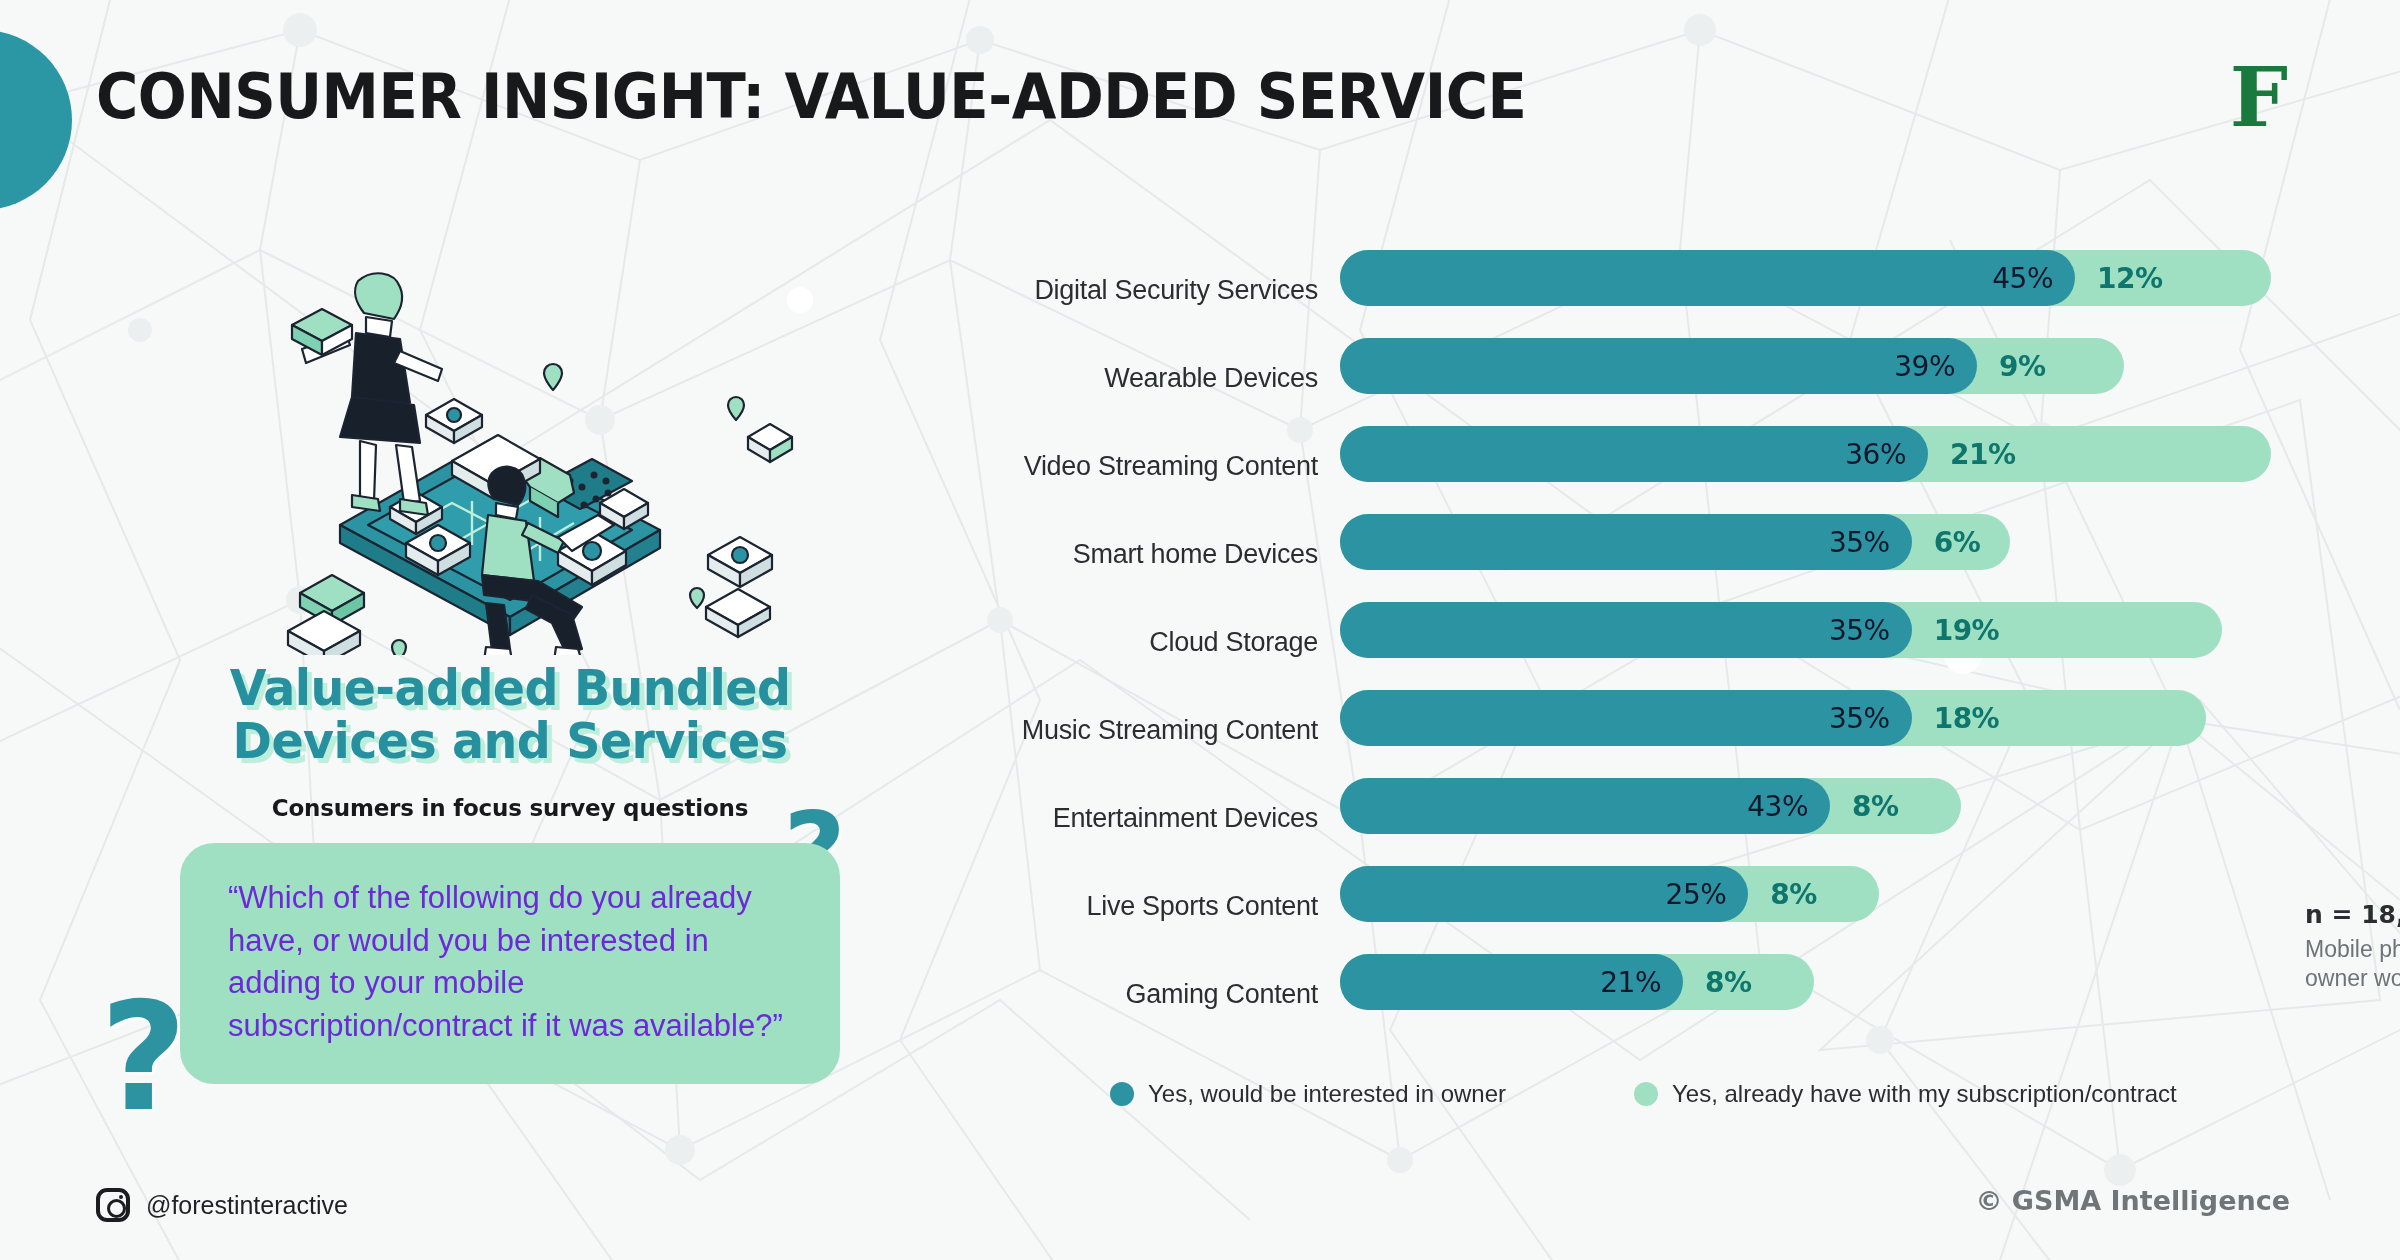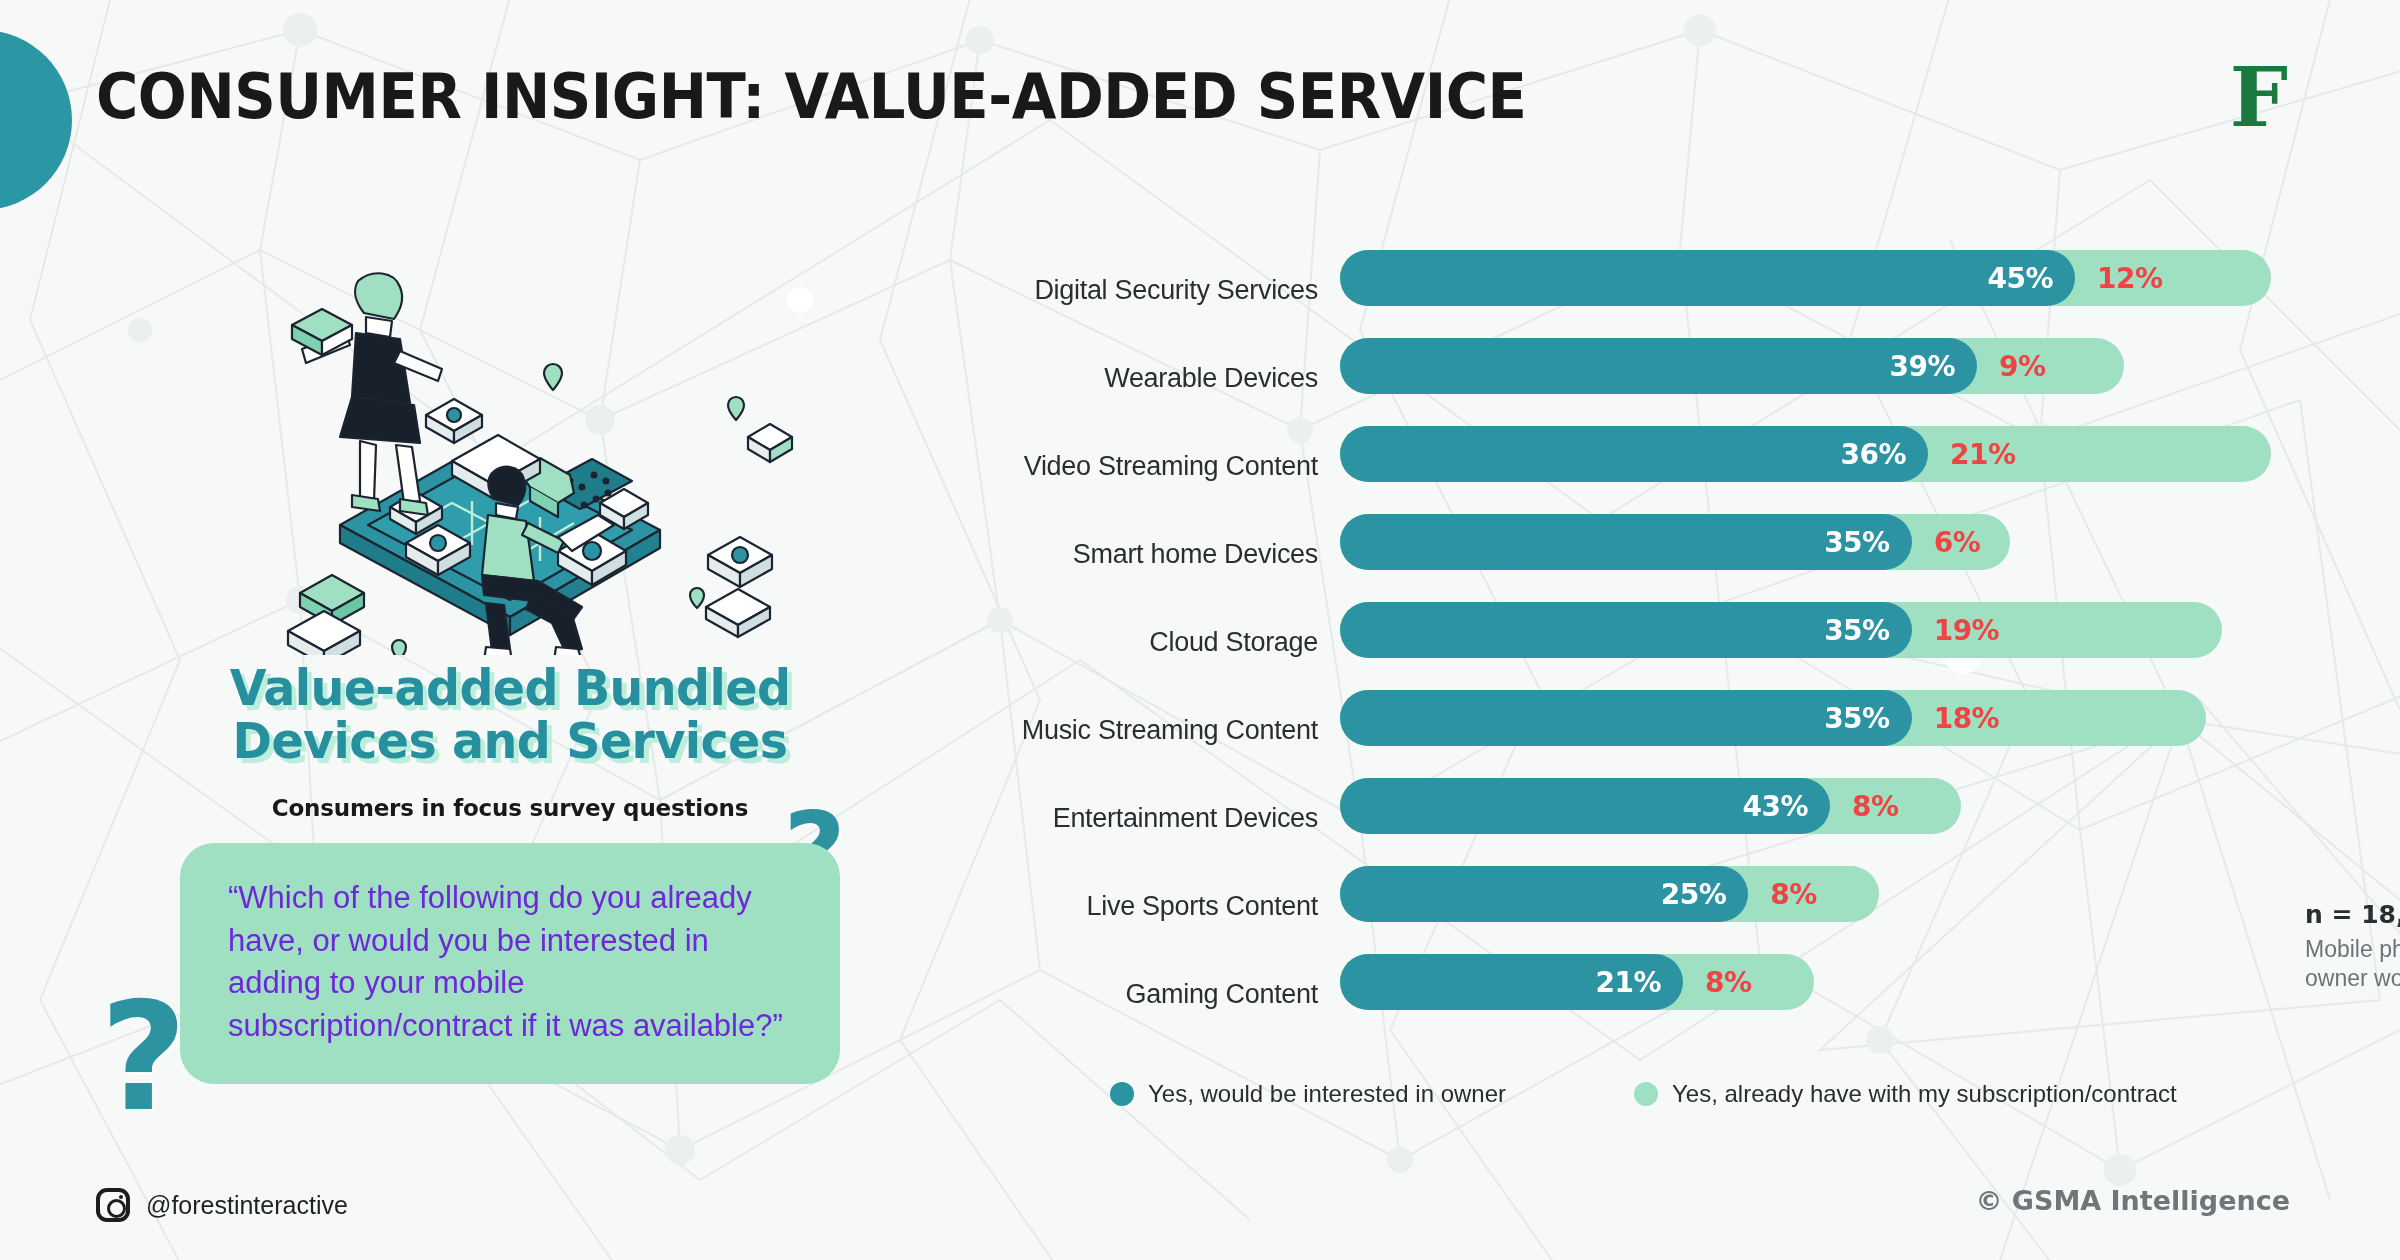--- a/index.html
+++ b/index.html
@@ -212,33 +212,33 @@
     height: 56px;
     background: #2b93a2;
     border-radius: 28px;
     display: flex;
     align-items: center;
     justify-content: flex-end;
     padding-right: 22px;
   }
   .val-primary {
     font-family: "DejaVu Sans", sans-serif;
-    font-weight: 700;
+    font-weight: 400;
     font-size: 28px;
-    color: #ffffff;
+    color: #0f172a;
     letter-spacing: -0.5px;
   }
   .val-secondary {
     position: absolute;
     top: 0; height: 56px;
     display: flex; align-items: center;
     font-family: "DejaVu Sans", sans-serif;
     font-weight: 700;
     font-size: 28px;
-    color: #ef4444;
+    color: #0f766e;
     letter-spacing: -0.5px;
     white-space: nowrap;
   }
 
   .sample-note {
     position: absolute;
     left: 2305px; top: 900px;
     width: 260px;
   }
   .sample-n {

